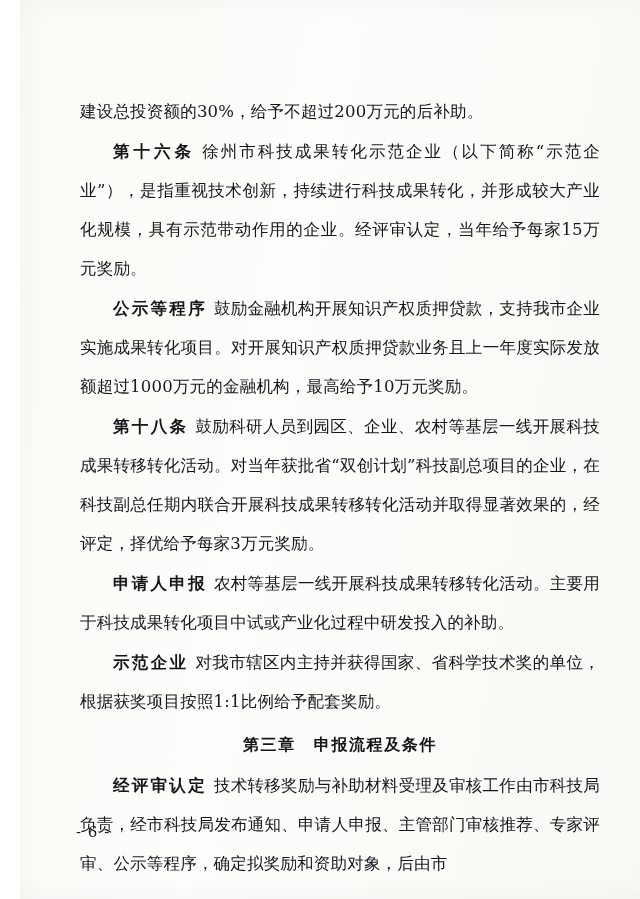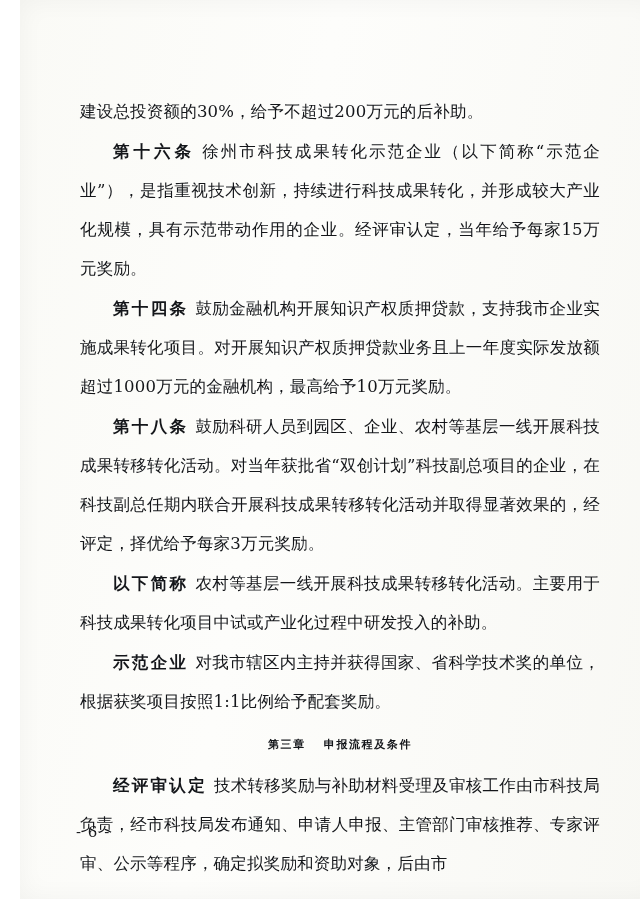--- a/index.html
+++ b/index.html
@@ -51,21 +51,21 @@
   }
   .para.indent {
     text-indent: 33px;
   }
   .artno {
     font-weight: bold;
     letter-spacing: 2.2px;
     margin-right: 7px;
   }
   .chapter {
-    font-size: 11px;
+    font-size: 16px;
     line-height: 39px;
     color: #14161a;
     text-align: center;
     font-weight: bold;
     letter-spacing: 1.6px;
     margin: 4px 0 2px 0;
   }
   .chapter .gap {
     display: inline-block;
     width: 18px;
@@ -90,29 +90,29 @@
 
     <p class="para">
       <span>建设总投资额的30%，给予不超过200万元的后补助。</span>
     </p>
 
     <p class="para indent">
       <span class="artno">第十六条</span><span>徐州市科技成果转化示范企业（以下简称“示范企业”），是指重视技术创新，持续进行科技成果转化，并形成较大产业化规模，具有示范带动作用的企业。经评审认定，当年给予每家15万元奖励。</span>
     </p>
 
     <p class="para indent">
-      <span class="artno">第十四条</span><span>鼓励金融机构开展知识产权质押贷款，支持我市企业实施成果转化项目。对开展知识产权质押贷款业务且上一年度实际发放额超过1000万元的金融机构，最高给予10万元奖励。</span>
+      <span class="artno">公示等程序</span><span>鼓励金融机构开展知识产权质押贷款，支持我市企业实施成果转化项目。对开展知识产权质押贷款业务且上一年度实际发放额超过1000万元的金融机构，最高给予10万元奖励。</span>
     </p>
 
     <p class="para indent">
       <span class="artno">第十八条</span><span>鼓励科研人员到园区、企业、农村等基层一线开展科技成果转移转化活动。对当年获批省“双创计划”科技副总项目的企业，在科技副总任期内联合开展科技成果转移转化活动并取得显著效果的，经评定，择优给予每家3万元奖励。</span>
     </p>
 
     <p class="para indent">
-      <span class="artno">以下简称</span><span>农村等基层一线开展科技成果转移转化活动。主要用于科技成果转化项目中试或产业化过程中研发投入的补助。</span>
+      <span class="artno">申请人申报</span><span>农村等基层一线开展科技成果转移转化活动。主要用于科技成果转化项目中试或产业化过程中研发投入的补助。</span>
     </p>
 
     <p class="para indent">
       <span class="artno">示范企业</span><span>对我市辖区内主持并获得国家、省科学技术奖的单位，根据获奖项目按照1:1比例给予配套奖励。</span>
     </p>
 
     <div class="chapter">
       <span>第三章</span><span class="gap"></span><span>申报流程及条件</span>
     </div>
 

